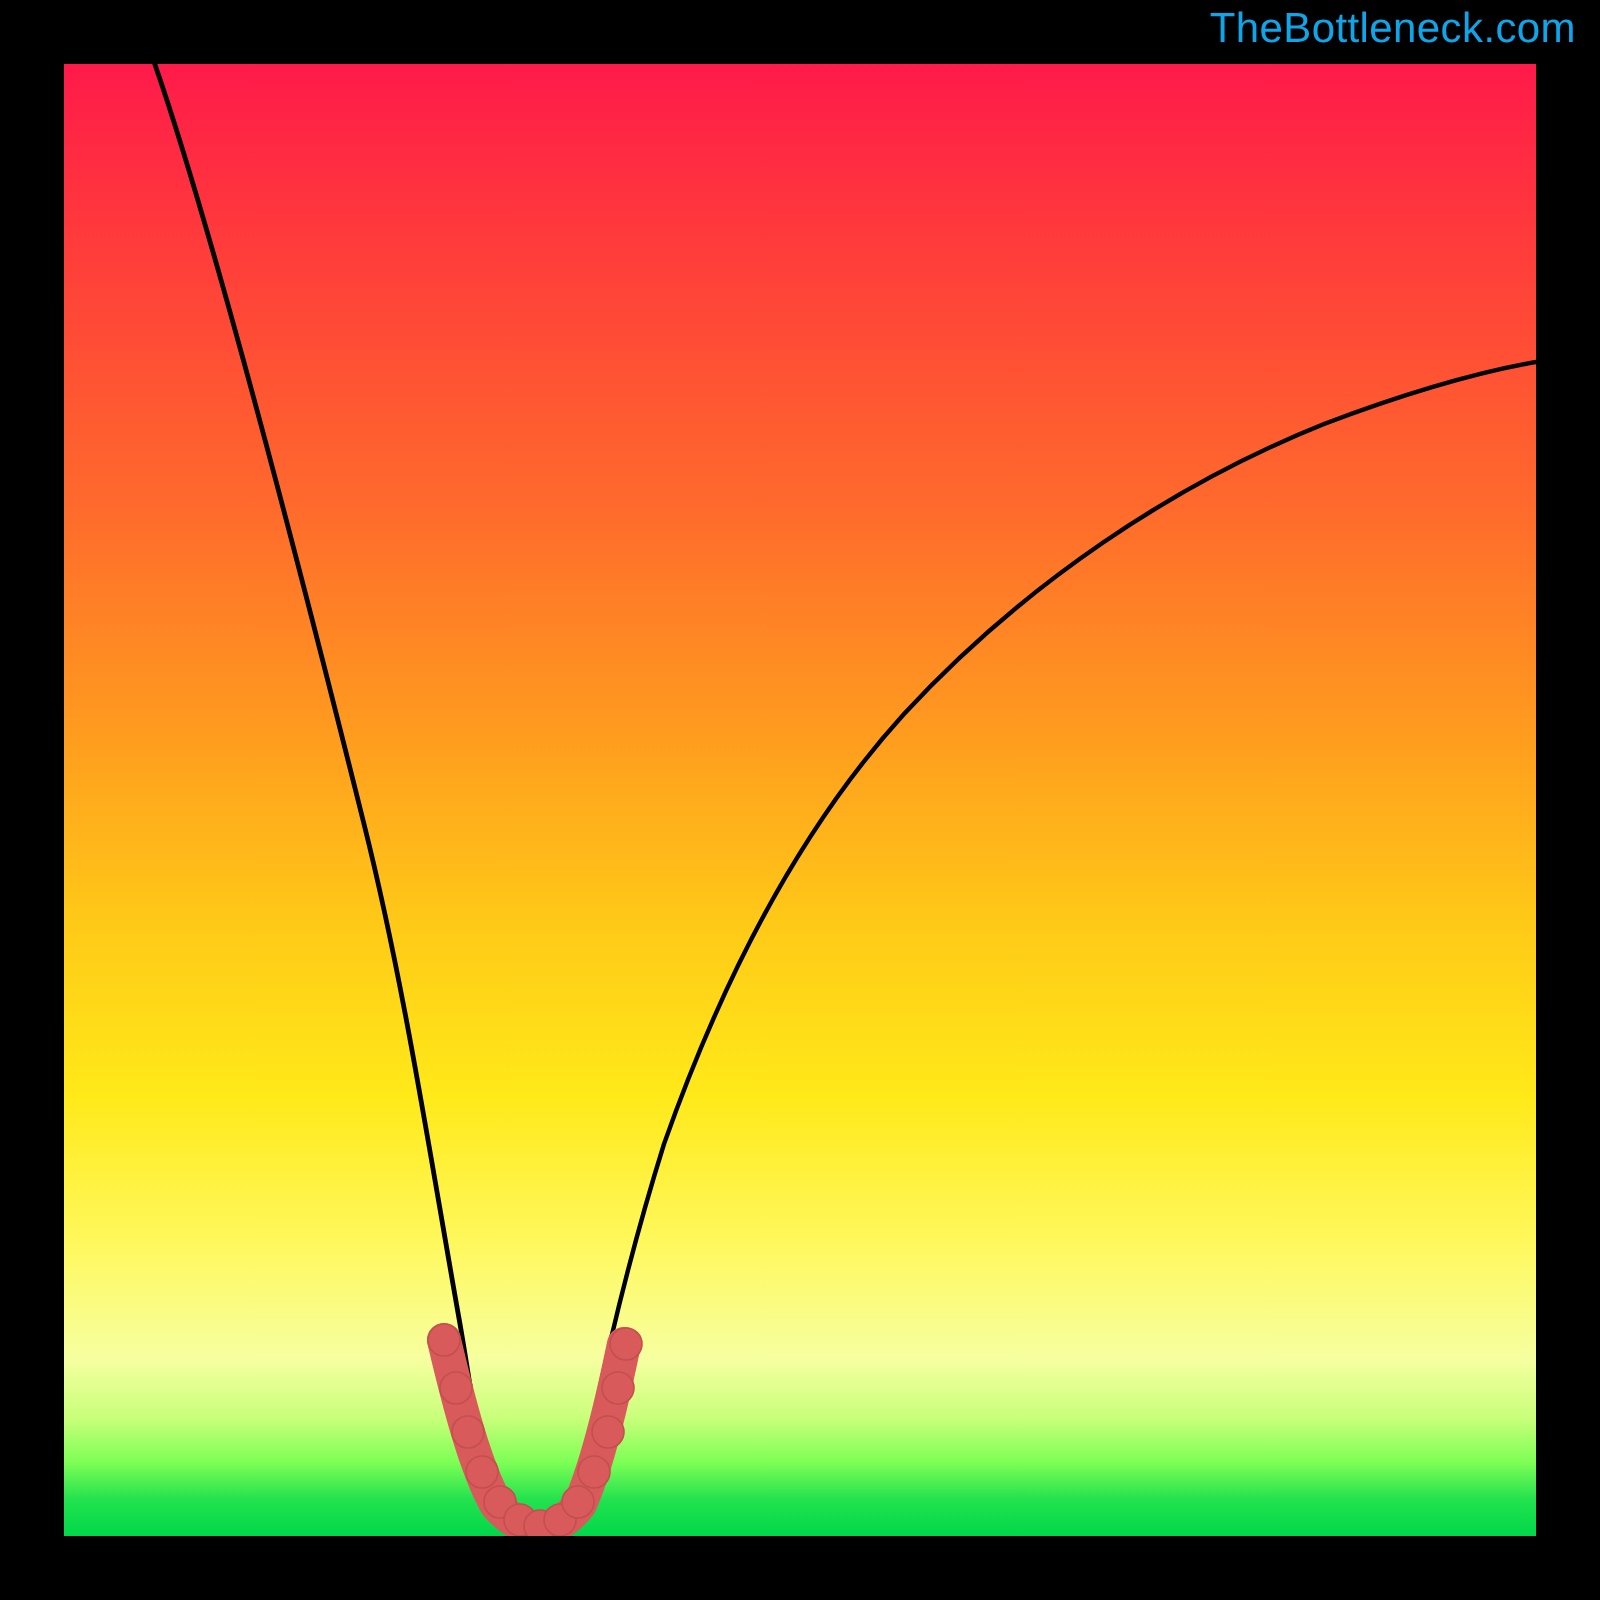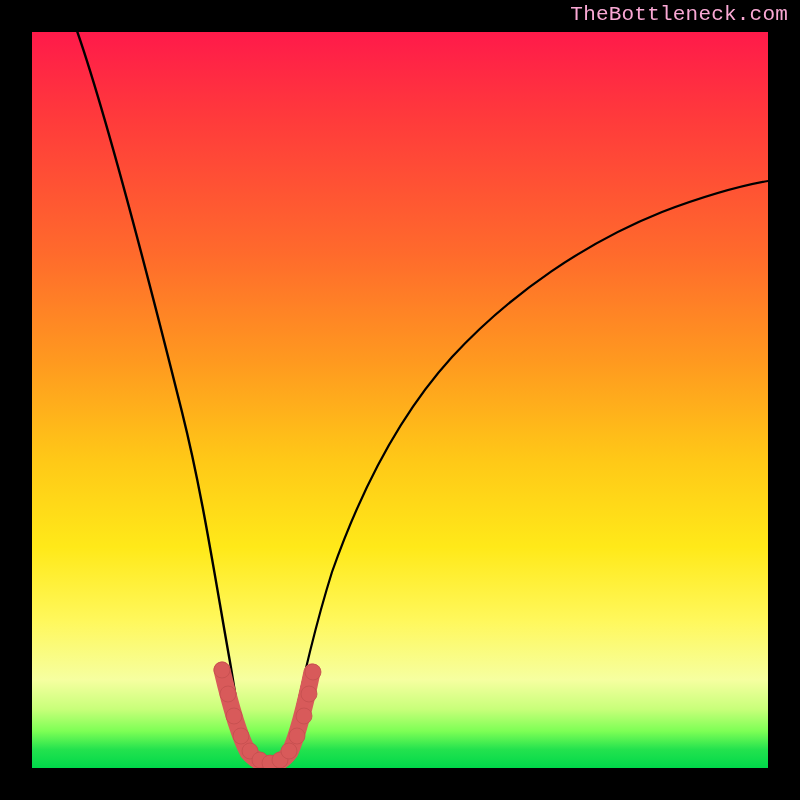--- a/index.html
+++ b/index.html
@@ -50,25 +50,25 @@
   }
   svg.curves {
     position: absolute;
     left: 0; top: 0;
     width: 100%; height: 100%;
   }
   .watermark {
     position: absolute;
     top: 3px;
     right: 12px;
-    color: #f9a8d4;
+    color: #0ea5e9;
     font-size: 21px;
     font-weight: 400;
     letter-spacing: 0.2px;
-    font-family: Liberation Mono, monospace;
+    font-family: Liberation Sans, sans-serif;
   }
 </style>
 </head>
 <body>
 
 <div class="stage">
 
   <div class="watermark">TheBottleneck.com</div>
 
   <div class="plot">

